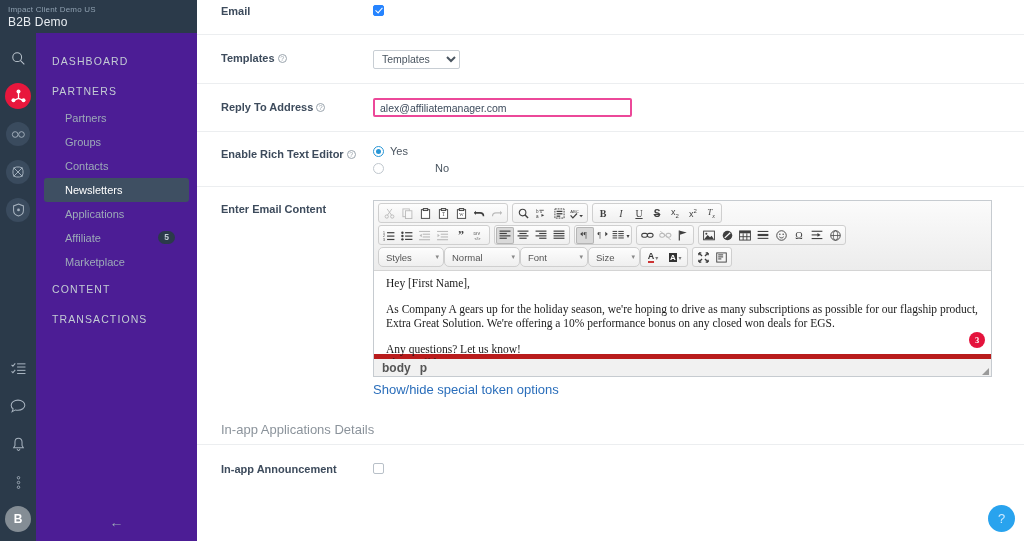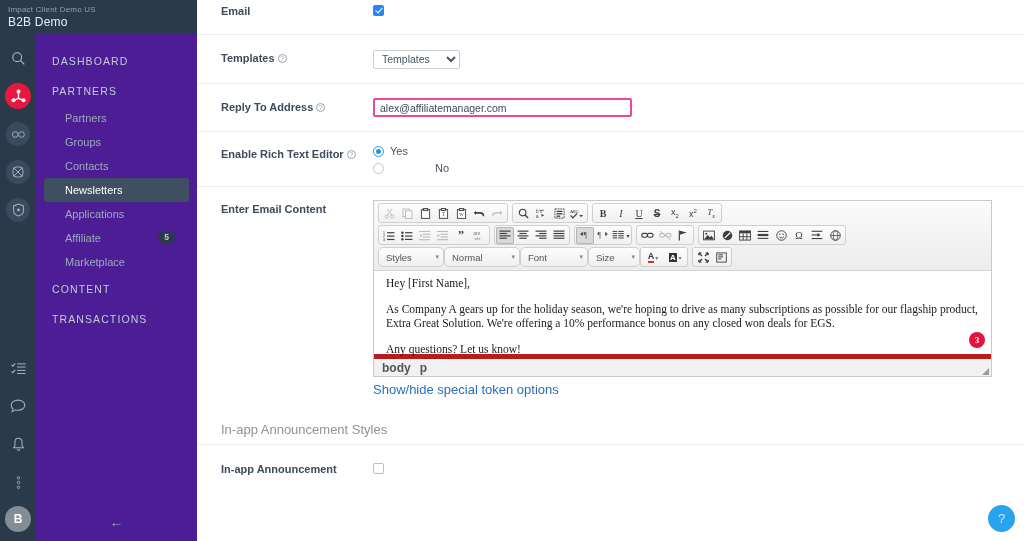--- a/index.html
+++ b/index.html
@@ -645,21 +645,21 @@
             <span class="el">body</span>
             <span class="el">p</span>
             <span class="resizer"></span>
           </div>
         </div>
 
         <a class="tokenlink">Show/hide special token options</a>
       </div>
     </div>
 
-    <div class="section-hd" style="margin-top:14px;">In-app Announcement Styles</div>
+    <div class="section-hd" style="margin-top:14px;">In-app Applications Details</div>
 
     <div class="form-row" style="padding-top:15px;border-bottom:none;">
       <div class="lbl">In-app Announcement</div>
       <div class="ctl">
         <span class="chk"></span>
       </div>
     </div>
 
     <div class="help-fab">?</div>
   </div>

